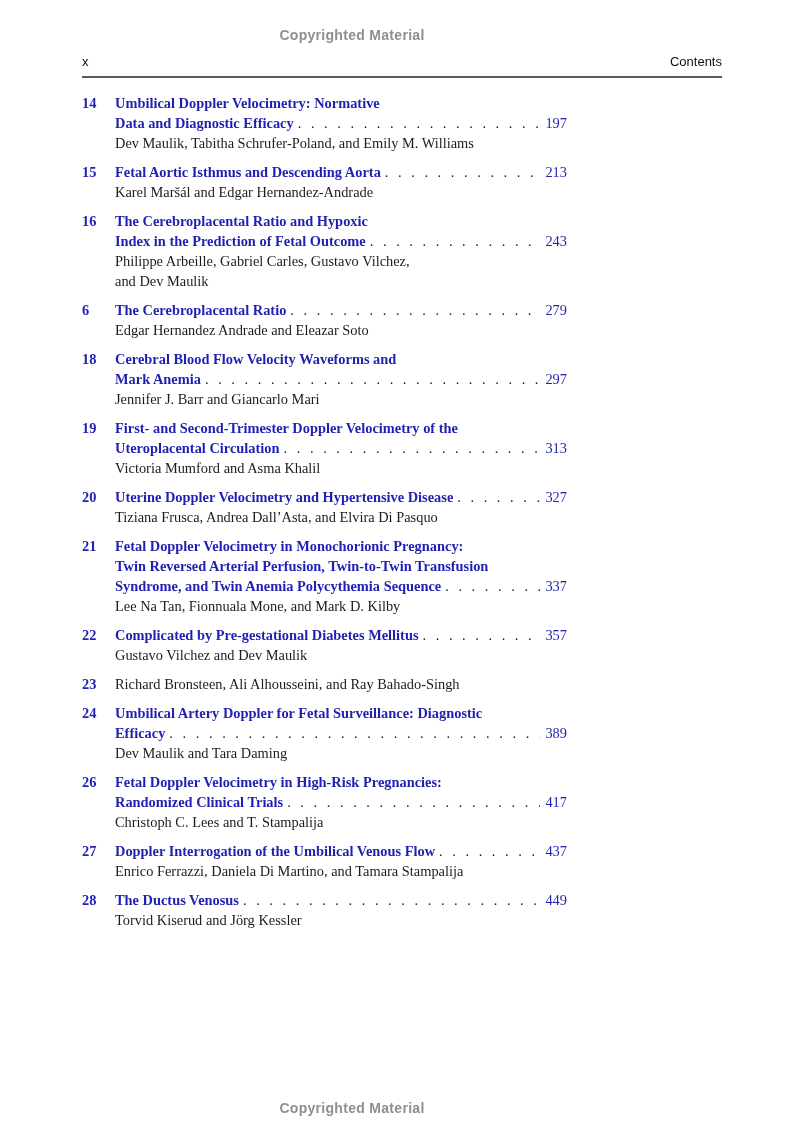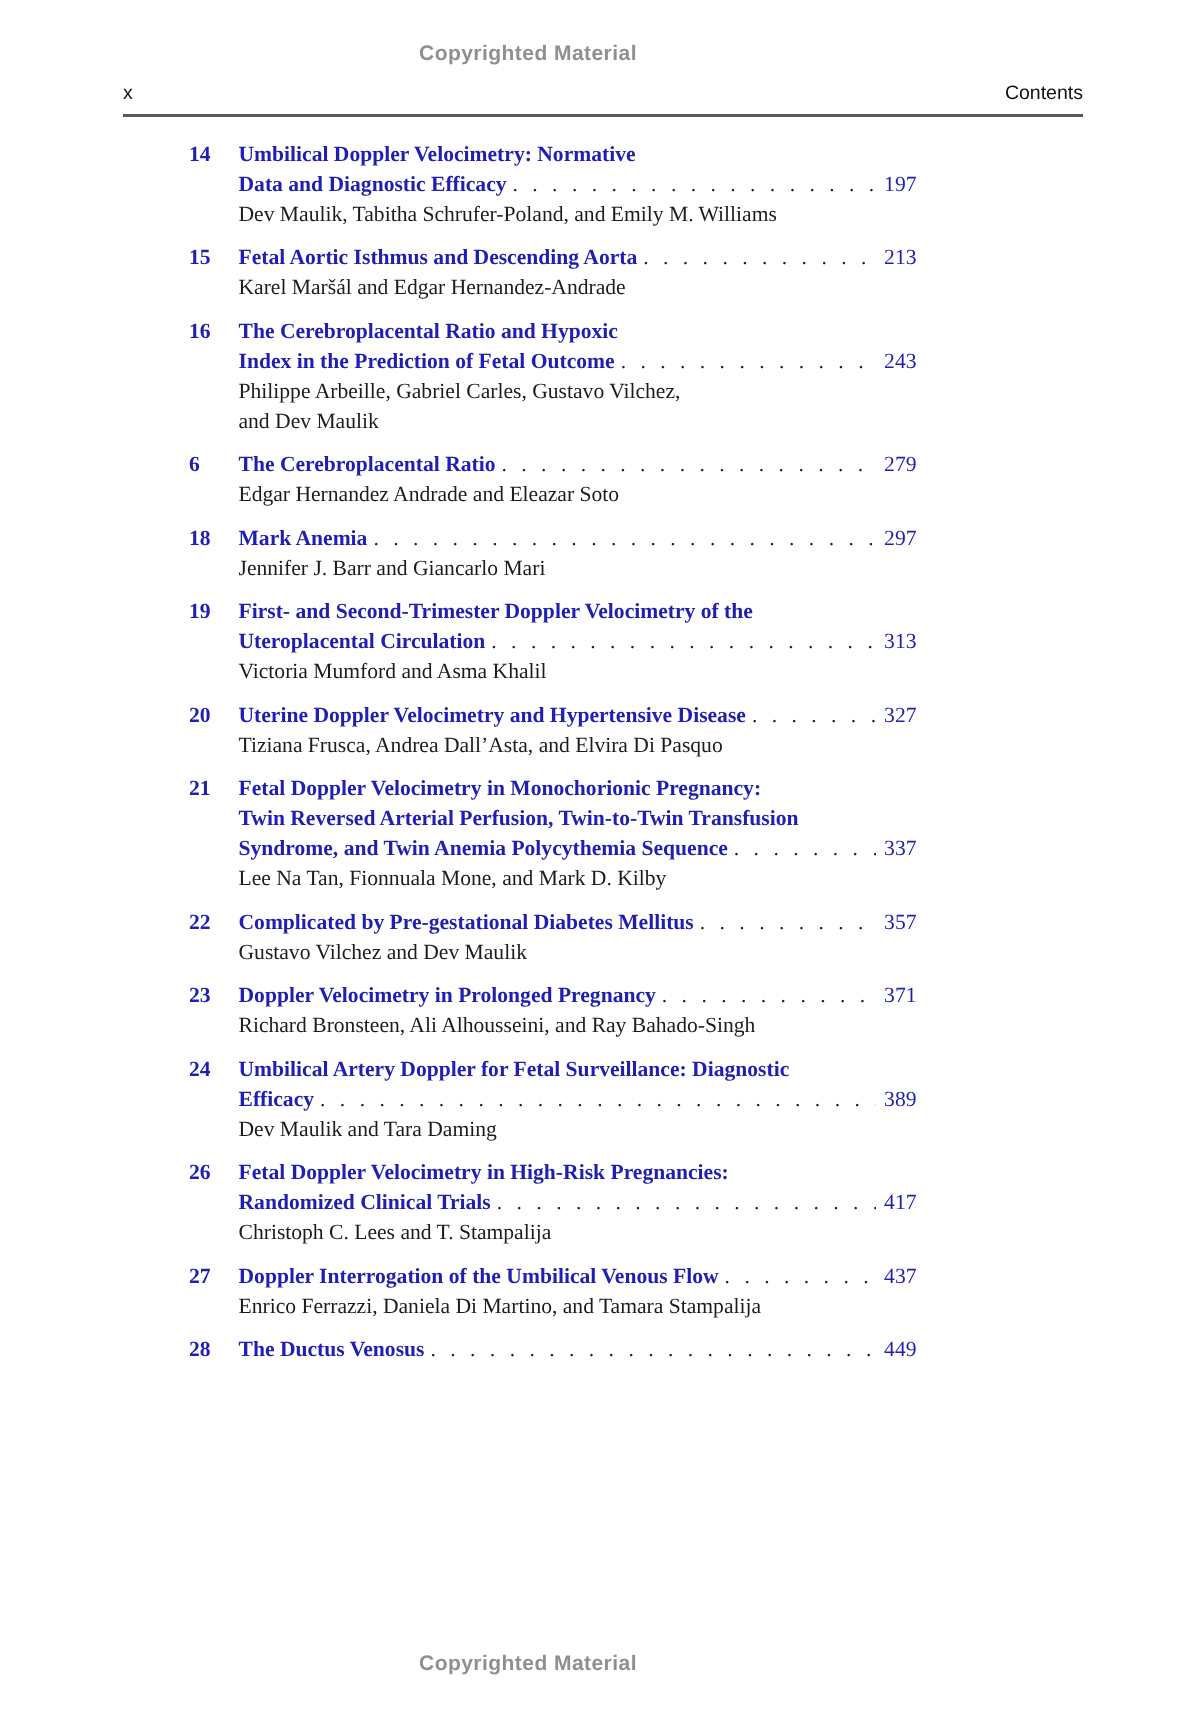--- a/index.html
+++ b/index.html
@@ -40,21 +40,20 @@
     padding-bottom: 7px;
   }
 
   .toc {
     position: absolute;
     top: 93px;
     left: 82px;
     width: 485px;
     font-size: 14.4px;
     line-height: 20px;
-    margin-left: 44px;
   }
   .entry {
     display: flex;
     align-items: flex-start;
     margin-bottom: 9px;
   }
   .num {
     width: 33px;
     flex: 0 0 33px;
     font-weight: bold;
@@ -157,20 +156,21 @@
         <span class="leader"></span>
         <span class="pagenum">279</span>
       </div>
       <div class="authors">Edgar Hernandez Andrade and Eleazar Soto</div>
     </div>
   </div>
 
   <div class="entry">
     <div class="num">18</div>
     <div class="entry-body">
+      <div class="t-pre">Cerebral Blood Flow Velocity Waveforms and</div>
       <div class="t-last">
         <span class="t-text">Mark Anemia</span>
         <span class="leader"></span>
         <span class="pagenum">297</span>
       </div>
       <div class="authors">Jennifer J. Barr and Giancarlo Mari</div>
     </div>
   </div>
 
   <div class="entry">
@@ -222,25 +222,20 @@
         <span class="pagenum">357</span>
       </div>
       <div class="authors">Gustavo Vilchez and Dev Maulik</div>
     </div>
   </div>
 
   <div class="entry">
     <div class="num">23</div>
     <div class="entry-body">
 
-      <div class="t-last">
-        <span class="t-text">Doppler Velocimetry in Prolonged Pregnancy</span>
-        <span class="leader"></span>
-        <span class="pagenum">371</span>
-      </div>
       <div class="authors">Richard Bronsteen, Ali Alhousseini, and Ray Bahado-Singh</div>
     </div>
   </div>
 
   <div class="entry">
     <div class="num">24</div>
     <div class="entry-body">
       <div class="t-pre">Umbilical Artery Doppler for Fetal Surveillance: Diagnostic</div>
       <div class="t-last">
         <span class="t-text">Efficacy</span>
@@ -280,17 +275,18 @@
 
   <div class="entry">
     <div class="num">28</div>
     <div class="entry-body">
 
       <div class="t-last">
         <span class="t-text">The Ductus Venosus</span>
         <span class="leader"></span>
         <span class="pagenum">449</span>
       </div>
+      <div class="authors">Torvid Kiserud and Jörg Kessler</div>
     </div>
   </div>
 </div>
 
 <div class="copyright bottom">Copyrighted Material</div>
 
 </body></html>

